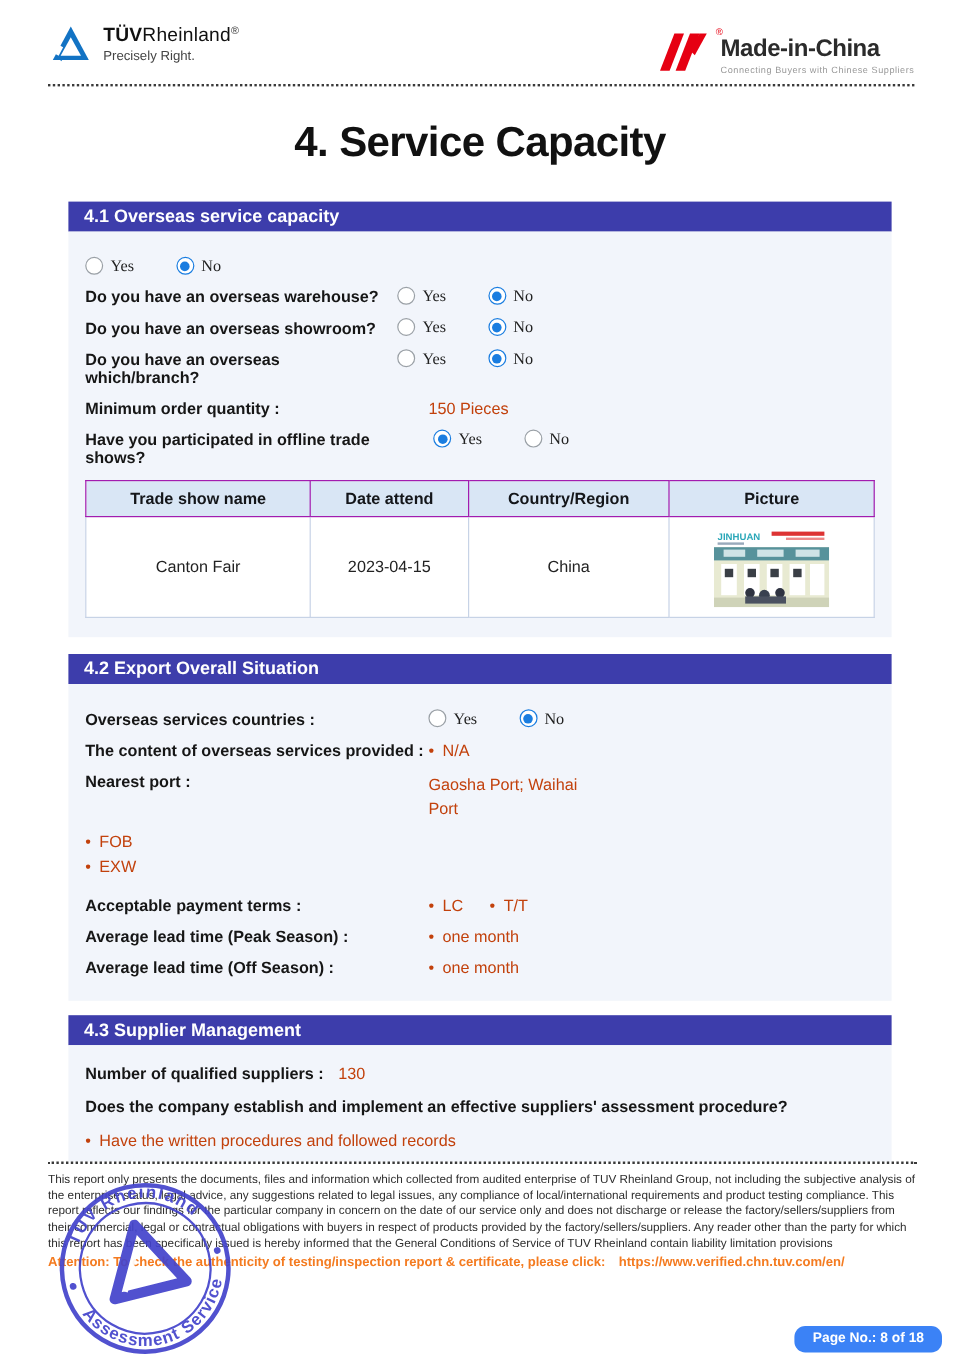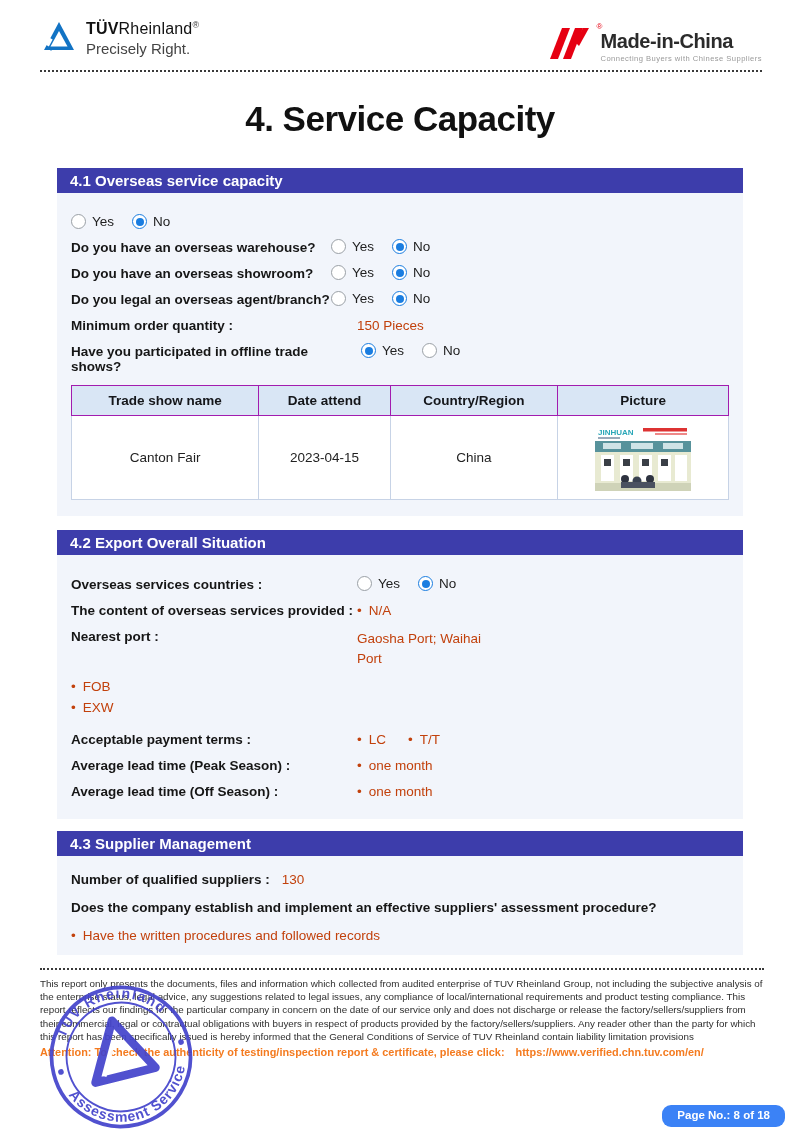--- a/index.html
+++ b/index.html
@@ -5,21 +5,21 @@
   * { margin:0; padding:0; box-sizing:border-box; }
   body { background:#ffffff; font-family:"Liberation Sans","DejaVu Sans",sans-serif; }
   .page { position:relative; width:796px; height:1131px; margin:0 auto; background:#fff; overflow:hidden; color:#1c1c1c; }
 
   
   .header { display:flex; justify-content:space-between; align-items:flex-start; padding:20px 36px 0 40px; }
   .tuv-logo { display:flex; gap:10px; align-items:flex-start; }
   .tuv-text .brand { font-size:16px; color:#111; letter-spacing:0.2px; }
   .tuv-text .brand b { font-weight:700; }
   .tuv-text .reg { font-size:9px; vertical-align:super; color:#333; }
-  .tuv-text .tagline { font-size:15px; color:#444; margin-top:2px; }
+  .tuv-text .tagline { font-size:11px; color:#444; margin-top:2px; }
   .mic-logo { display:flex; gap:8px; align-items:flex-start; padding-top:2px; }
   .mic-text .reg { font-size:8px; color:#e60012; display:block; text-align:left; margin-left:-4px; }
   .mic-text .brand { font-size:20px; font-weight:700; color:#2b2b2b; letter-spacing:-0.4px; line-height:1; }
   .mic-text .tagline { font-size:7.6px; color:#999; letter-spacing:0.45px; margin-top:3px; }
   .dotted-line { border-top:2px dotted #3a3a3a; margin:7px 36px 0 38px; height:0; }
 
   
   .page-title { text-align:center; font-size:35px; font-weight:700; color:#111; margin-top:27px; letter-spacing:-0.5px; }
 
   
@@ -34,21 +34,21 @@
   .q-row { display:flex; align-items:flex-start; margin-bottom:11px; font-size:13.5px; line-height:15px; }
   .q-label { width:260px; font-weight:700; color:#161616; flex:none; }
   #sec42 .q-label { width:286px; }
   .val { color:#c2410c; }
   .val-narrow { width:140px; line-height:1.45; }
   .bullet::before { content:"\2022"; margin-right:7px; }
   .stack .bullet { display:block; margin-bottom:6px; }
   .inline-vals { display:flex; gap:22px; }
 
   
-  .radio-group { display:flex; gap:18px; align-items:center; margin-top:-1px; }
+  .radio-group { display:flex; gap:35px; align-items:center; margin-top:-1px;font-family:Liberation Serif, serif; }
   .radio-opt { display:inline-flex; align-items:center; gap:6px; cursor:pointer; }
   .rb { width:15px; height:15px; border-radius:50%; border:1.6px solid #9aa0a6; background:#fff; display:inline-flex; align-items:center; justify-content:center; flex:none; }
   .rb-dot { width:8px; height:8px; border-radius:50%; background:transparent; }
   .radio-opt.checked .rb { border-color:#1a7de0; }
   .radio-opt.checked .rb-dot { background:#1a7de0; }
   .rb-lab { font-size:13.5px; color:#222; }
 
   
   .ts-table { width:100%; border-collapse:collapse; margin-top:11px; background:#fff; }
   .ts-table th { background:#d9e6f5; border:1px solid #a21caf; font-size:13.5px; font-weight:700; color:#14161a; padding:7px 4px; }
@@ -156,21 +156,21 @@
           <span class="radio-opt checked">
               <span class="rb">
                 <span class="rb-dot"></span>
               </span>
               <span class="rb-lab">No</span>
             </span>
         </div>
       </div>
 
       <div class="q-row">
-        <div class="q-label">Do you legal an overseas agent/branch?</div>
+        <div class="q-label">Do you have an overseas which/branch?</div>
         <div class="radio-group">
           <span class="radio-opt">
               <span class="rb">
                 <span class="rb-dot"></span>
               </span>
               <span class="rb-lab">Yes</span>
             </span>
           <span class="radio-opt checked">
               <span class="rb">
                 <span class="rb-dot"></span>

